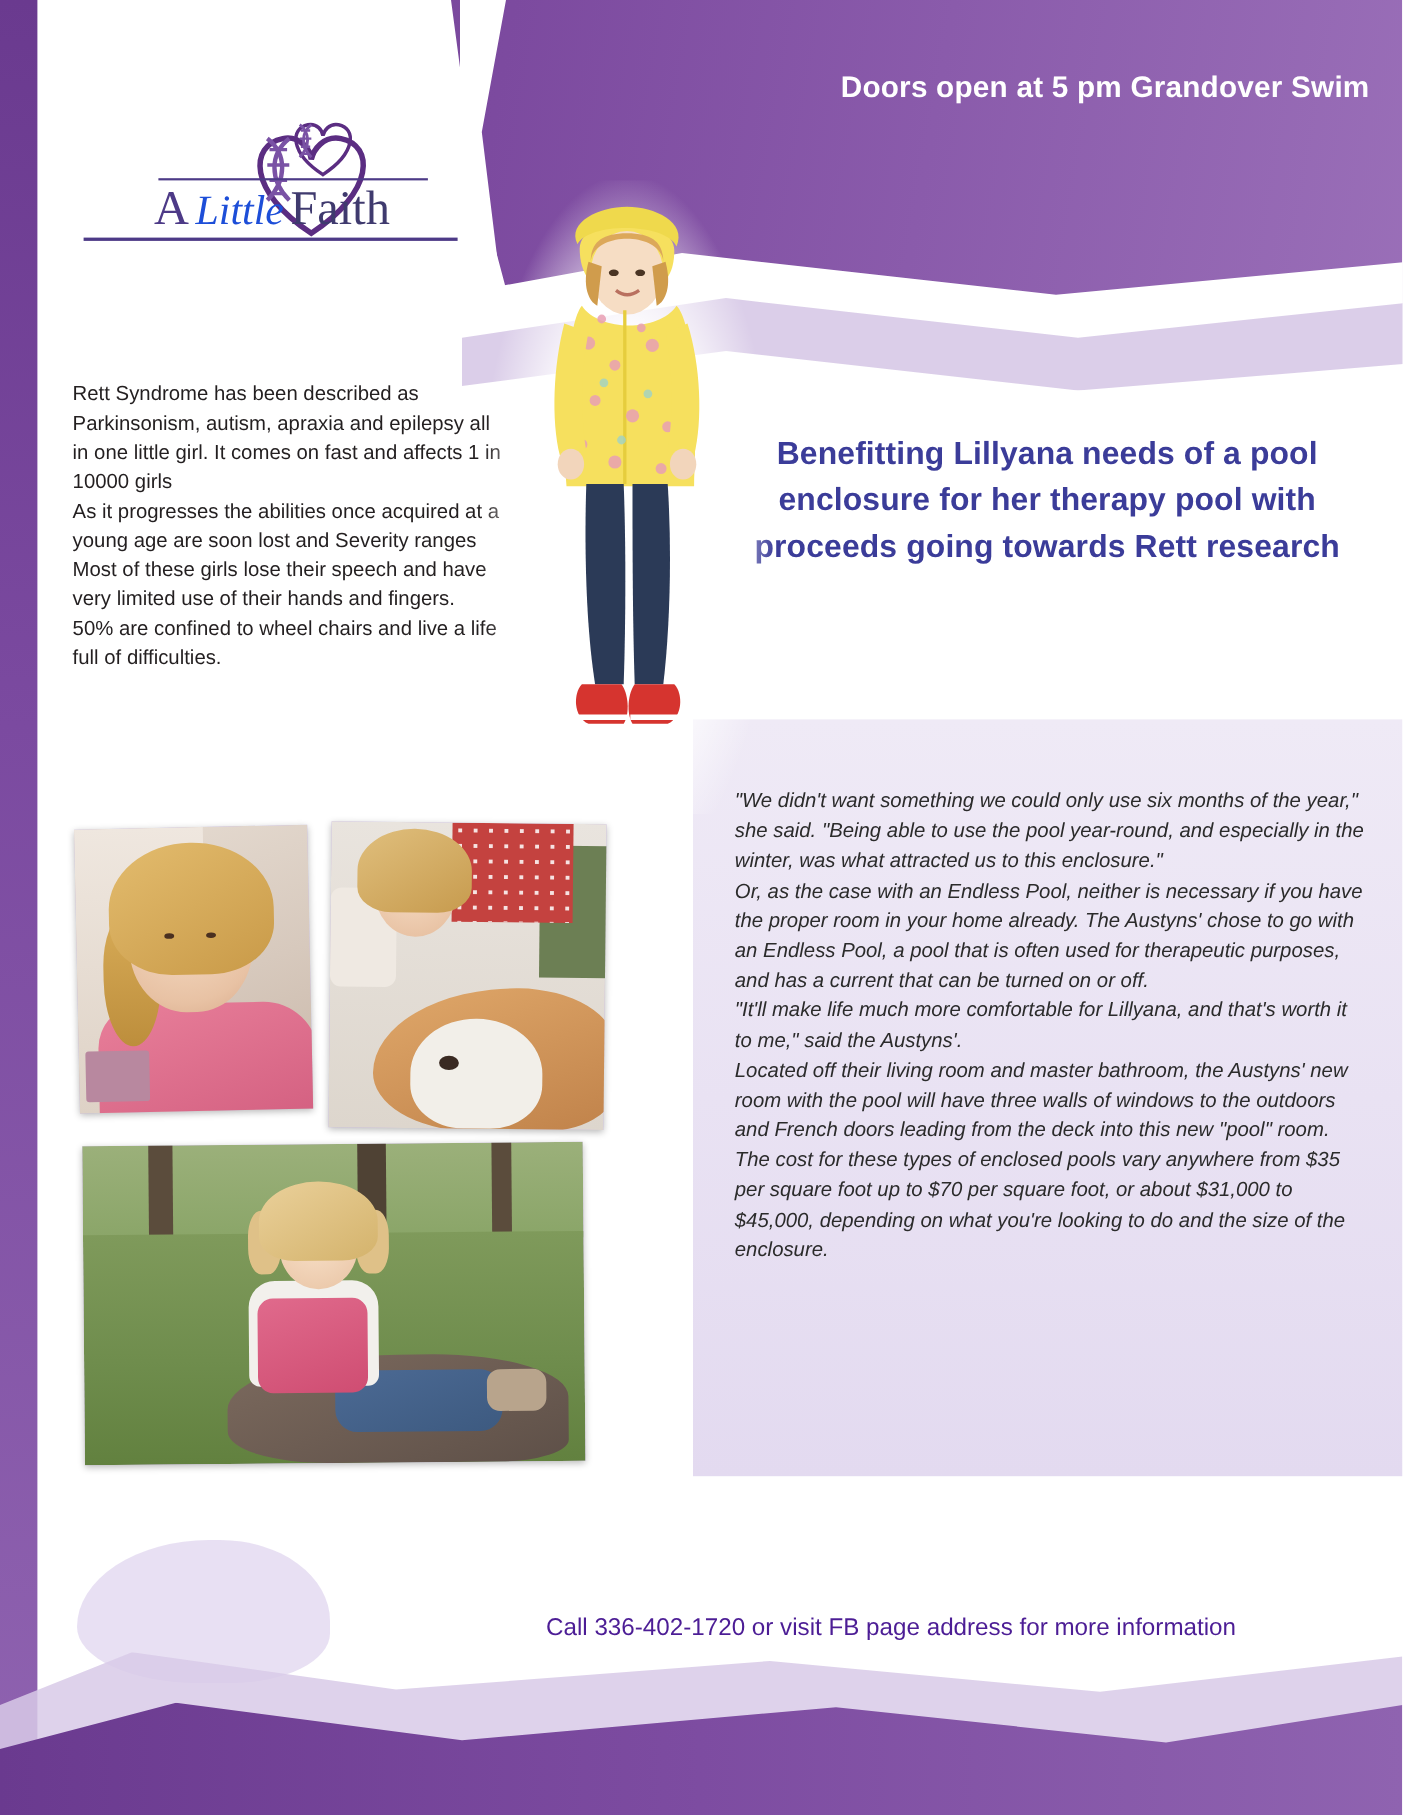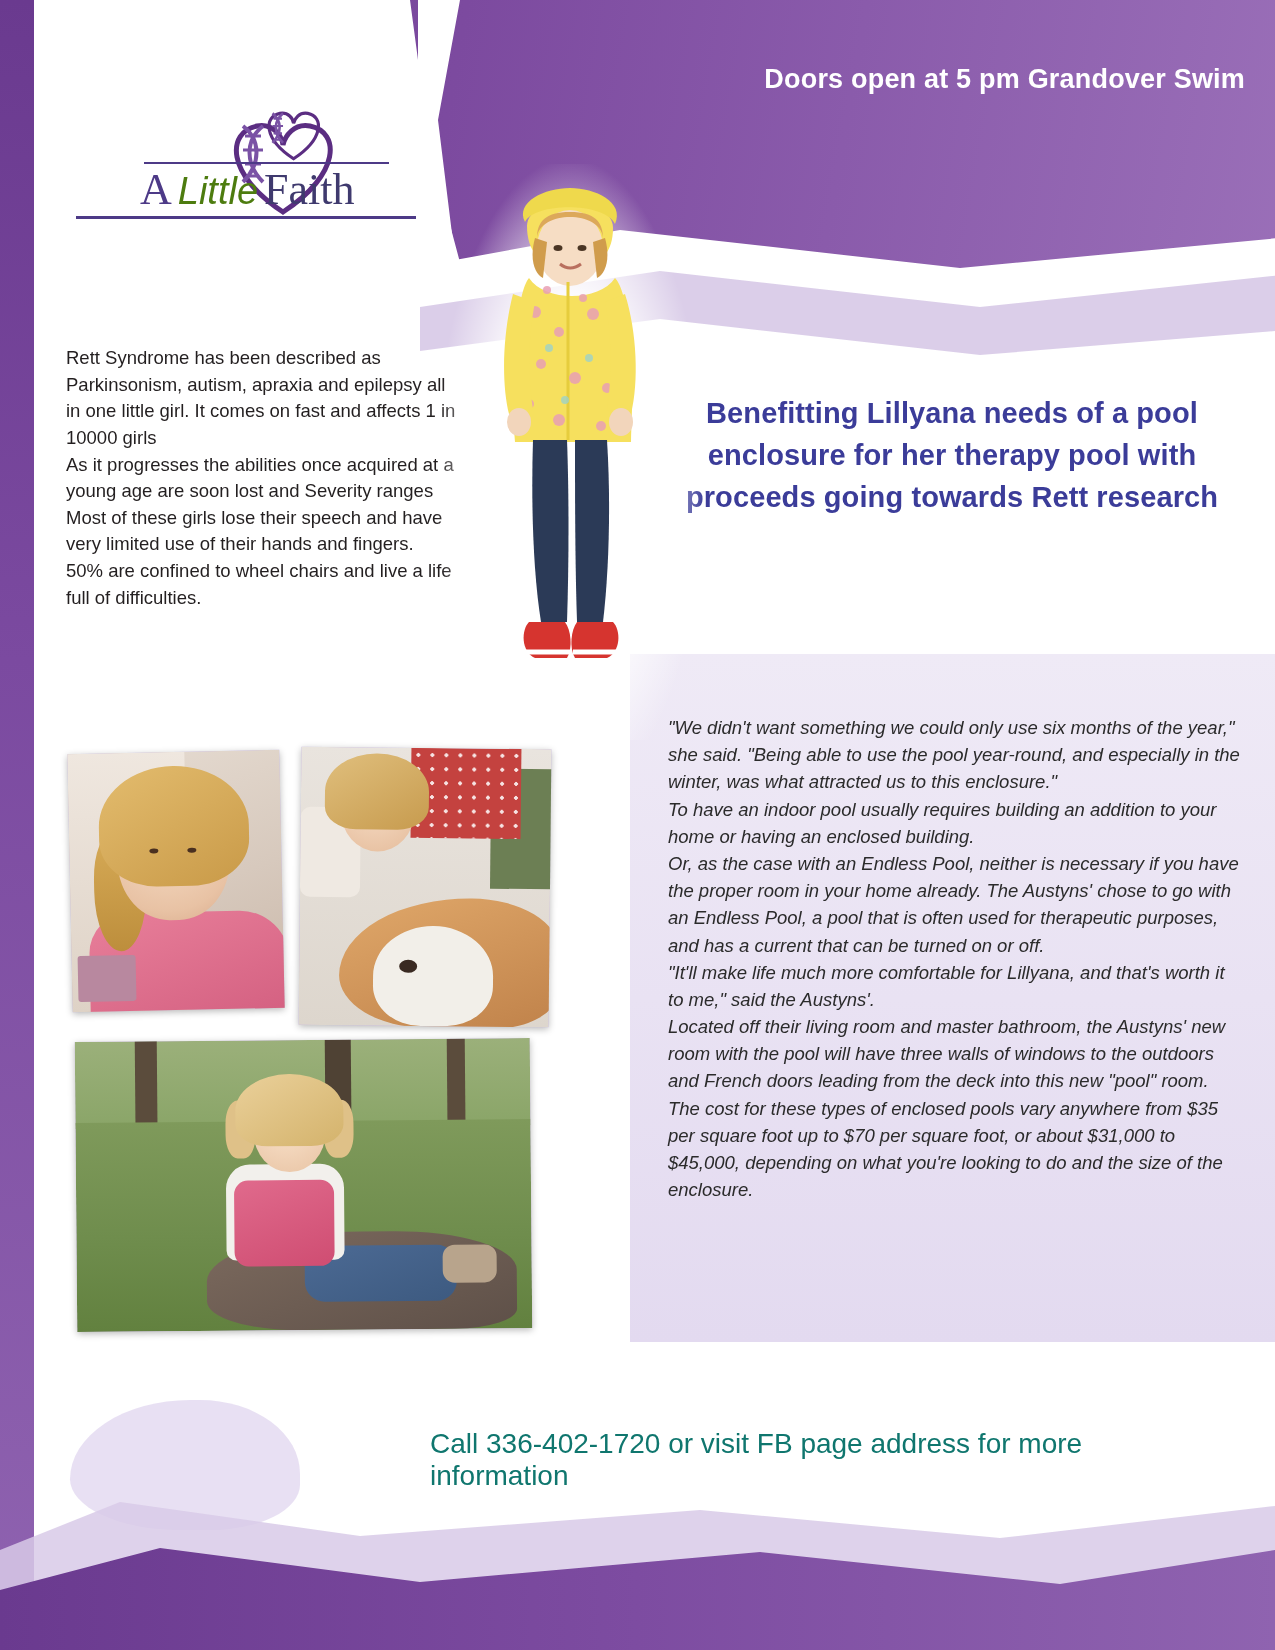--- a/index.html
+++ b/index.html
@@ -118,24 +118,24 @@
     width: 355px;
     font-size: 0;
   }
   .logo-a {
     font-family: "Liberation Serif", serif;
     font-size: 62px;
     color: #4d3a87;
     letter-spacing: 0;
   }
   .logo-little {
-    font-family: Liberation Sans, sans-serif;
+    font-family: Liberation Serif, serif;
     font-style: italic;
     font-size: 54px;
-    color: #4d7c0f;
+    color: #1d4ed8;
     padding: 0 6px;
   }
   .logo-faith {
     font-family: "Liberation Serif", serif;
     font-size: 62px;
     color: #3f3a6e;
   }
   .logo-rule {
     position: absolute;
     left: 6px; top: 104px;
@@ -249,22 +249,23 @@
   .footer-logo .logo-text { top: 52px; width: 260px; }
   .footer-logo .logo-a { font-size: 44px; }
   .footer-logo .logo-little { font-size: 38px; }
   .footer-logo .logo-faith { font-size: 44px; }
   .footer-logo .logo-rule { top: 50px; left: 4px; width: 245px; height: 2px; }
 
   .call-line {
     position: absolute;
     left: 430px; bottom: 158px;
     width: 760px;
-    font-size: 28px;
-    color: #0f766e;
+    text-align: center;
+    font-size: 22px;
+    color: #4c1d95;
   }
 </style>
 </head>
 <body>
 
 <div class="page">
 
   <div class="left-purple-edge"></div>
   <div class="header-purple"></div>
   <div class="header-white-swoosh"></div>
@@ -290,21 +291,20 @@
     <p>Rett Syndrome has been described as Parkinsonism, autism, apraxia and epilepsy all in one little girl. It comes on fast and affects 1 in 10000 girls</p>
     <p>As it progresses the abilities once acquired at a young age are soon lost and Severity ranges</p>
     <p>Most of these girls lose their speech and have very limited use of their hands and fingers.</p>
     <p>50% are confined to wheel chairs and live a life full of difficulties.</p>
   </div>
 
   <div class="benefit">Benefitting Lillyana needs of a pool enclosure for her therapy pool with proceeds going towards Rett research</div>
 
   <div class="quote-text">
     <p>"We didn't want something we could only use six months of the year," she said. "Being able to use the pool year-round, and especially in the winter, was what attracted us to this enclosure."</p>
-    <p>To have an indoor pool usually requires building an addition to your home or having an enclosed building.</p>
     <p>Or, as the case with an Endless Pool, neither is necessary if you have the proper room in your home already. The Austyns' chose to go with an Endless Pool, a pool that is often used for therapeutic purposes, and has a current that can be turned on or off.</p>
     <p>"It'll make life much more comfortable for Lillyana, and that's worth it to me," said the Austyns'.</p>
     <p>Located off their living room and master bathroom, the Austyns' new room with the pool will have three walls of windows to the outdoors and French doors leading from the deck into this new "pool" room.</p>
     <p>The cost for these types of enclosed pools vary anywhere from $35 per square foot up to $70 per square foot, or about $31,000 to $45,000, depending on what you're looking to do and the size of the enclosure.</p>
   </div>
 
   <div class="hero-photo">
     <div class="hero-glow"></div>
     <svg width="230" height="540" viewBox="0 0 230 540" style="position:absolute;left:0;top:0;">
 

